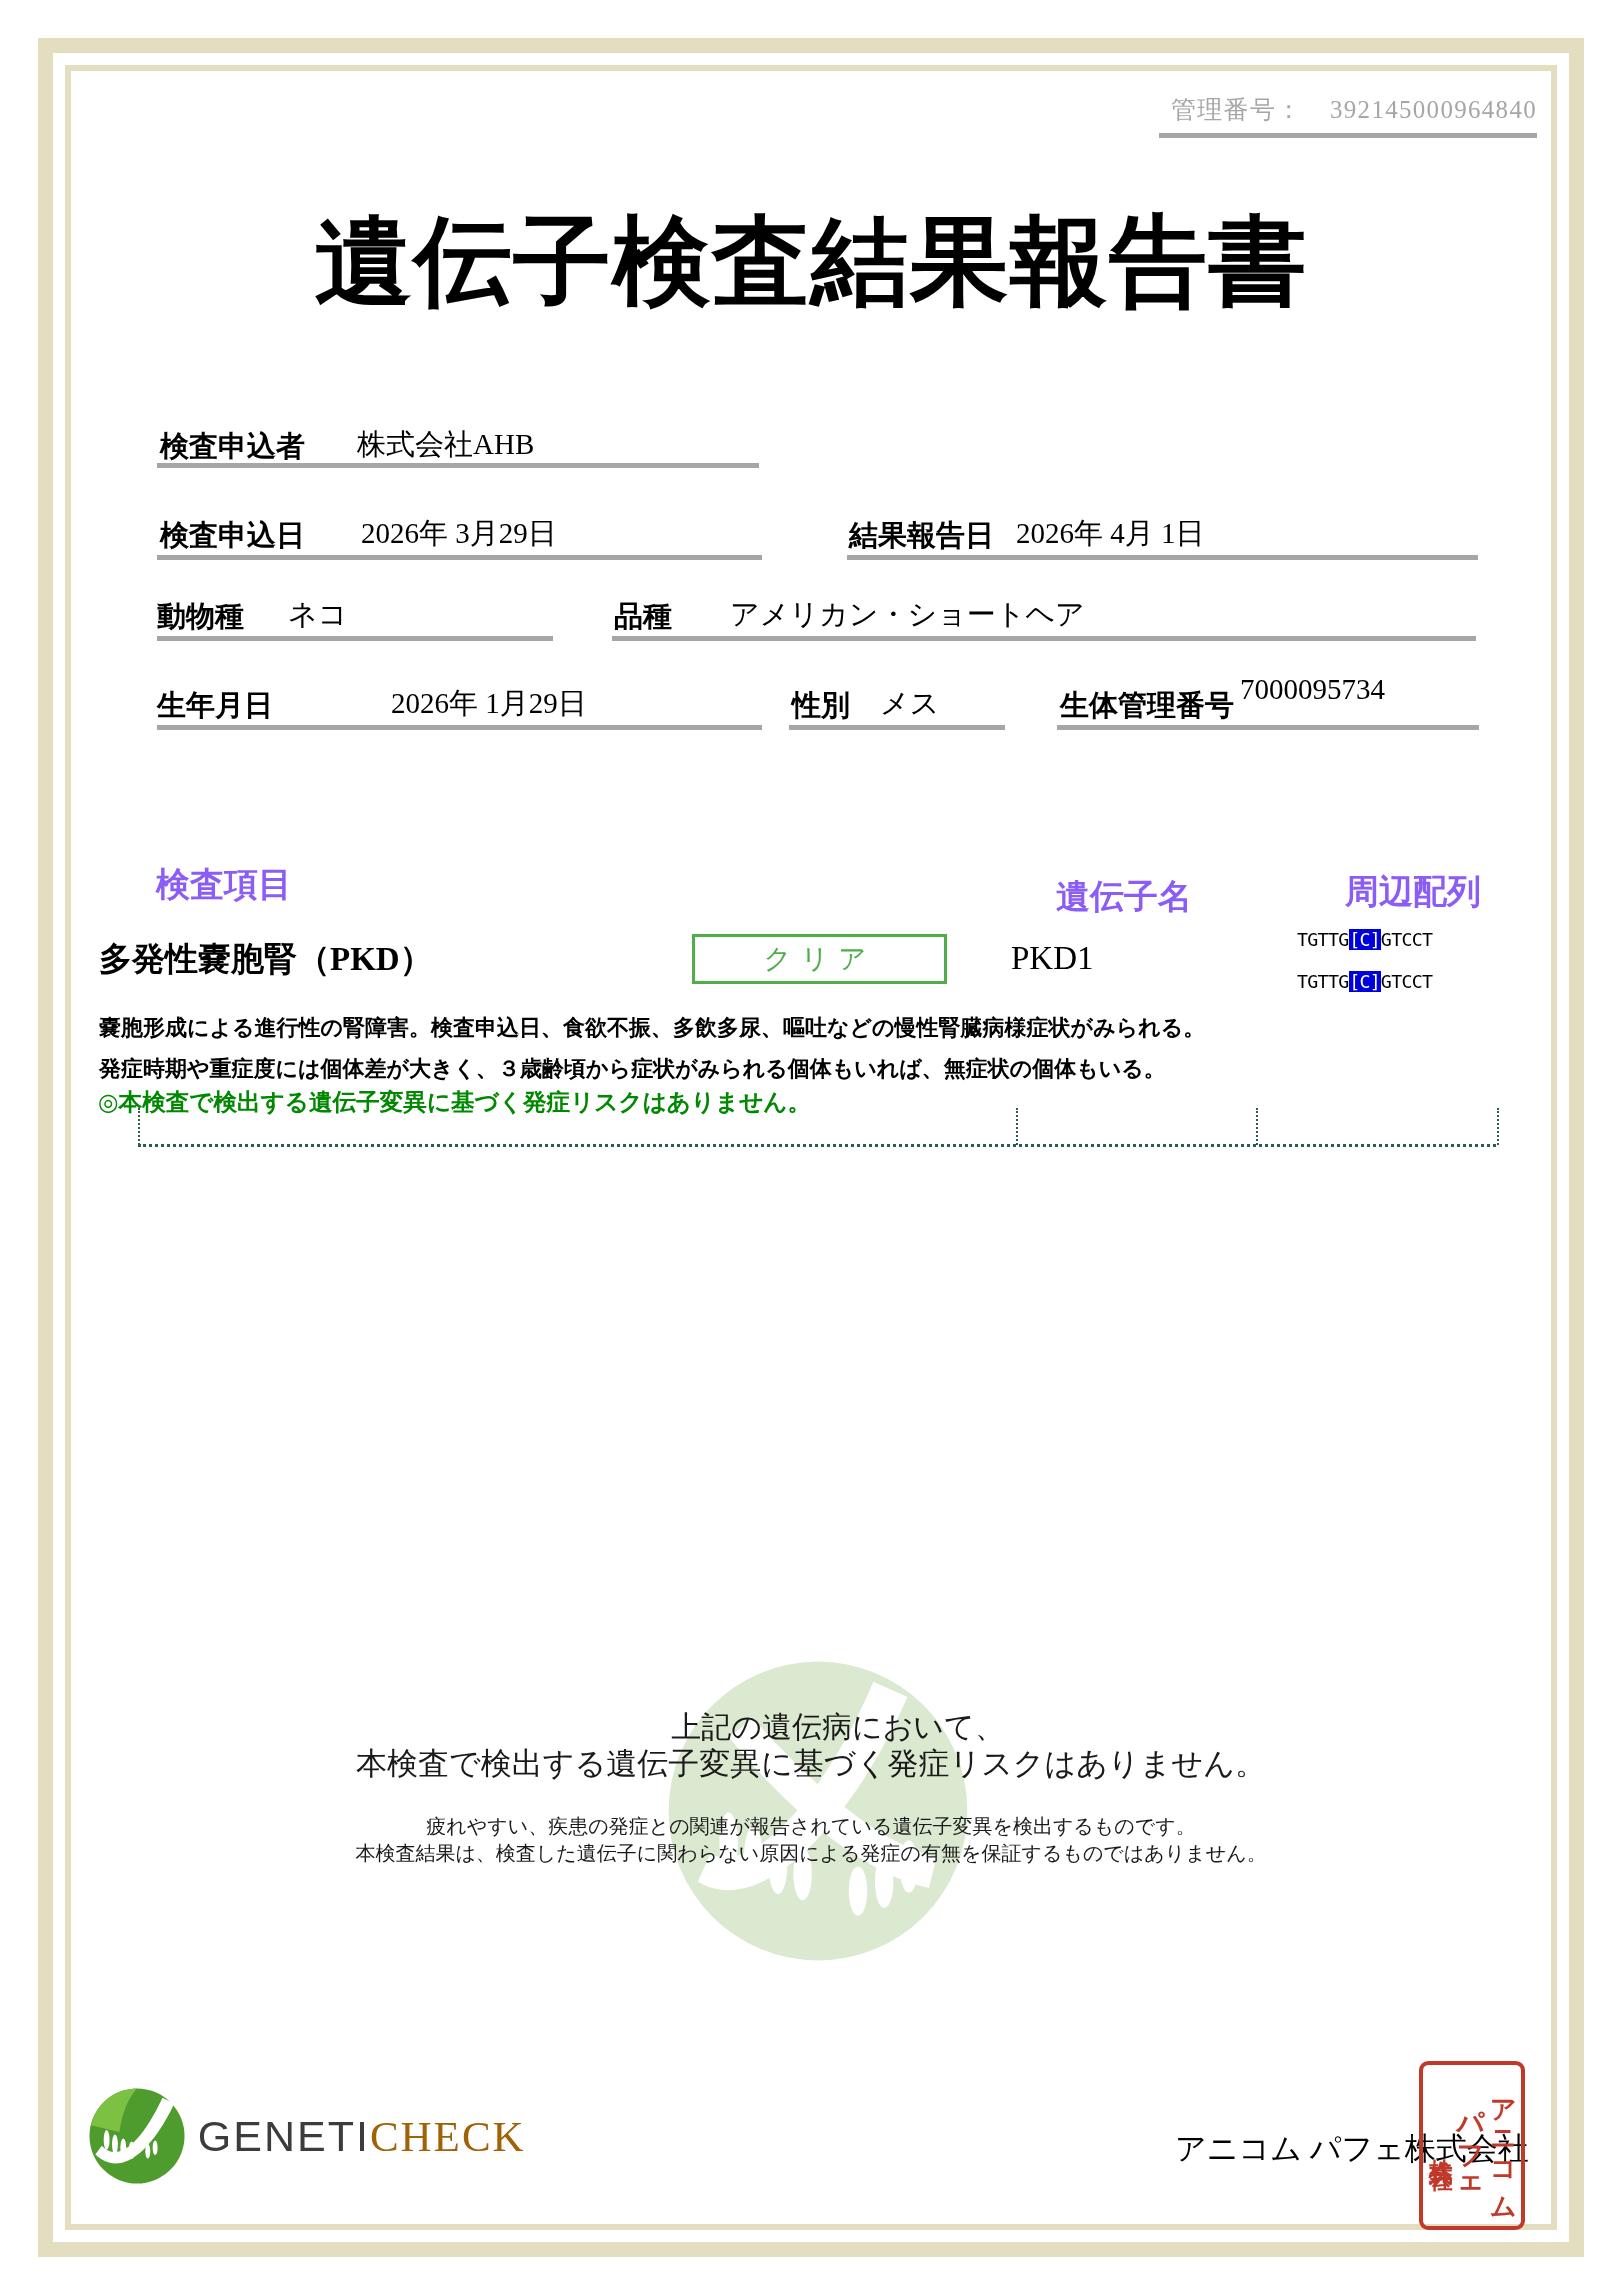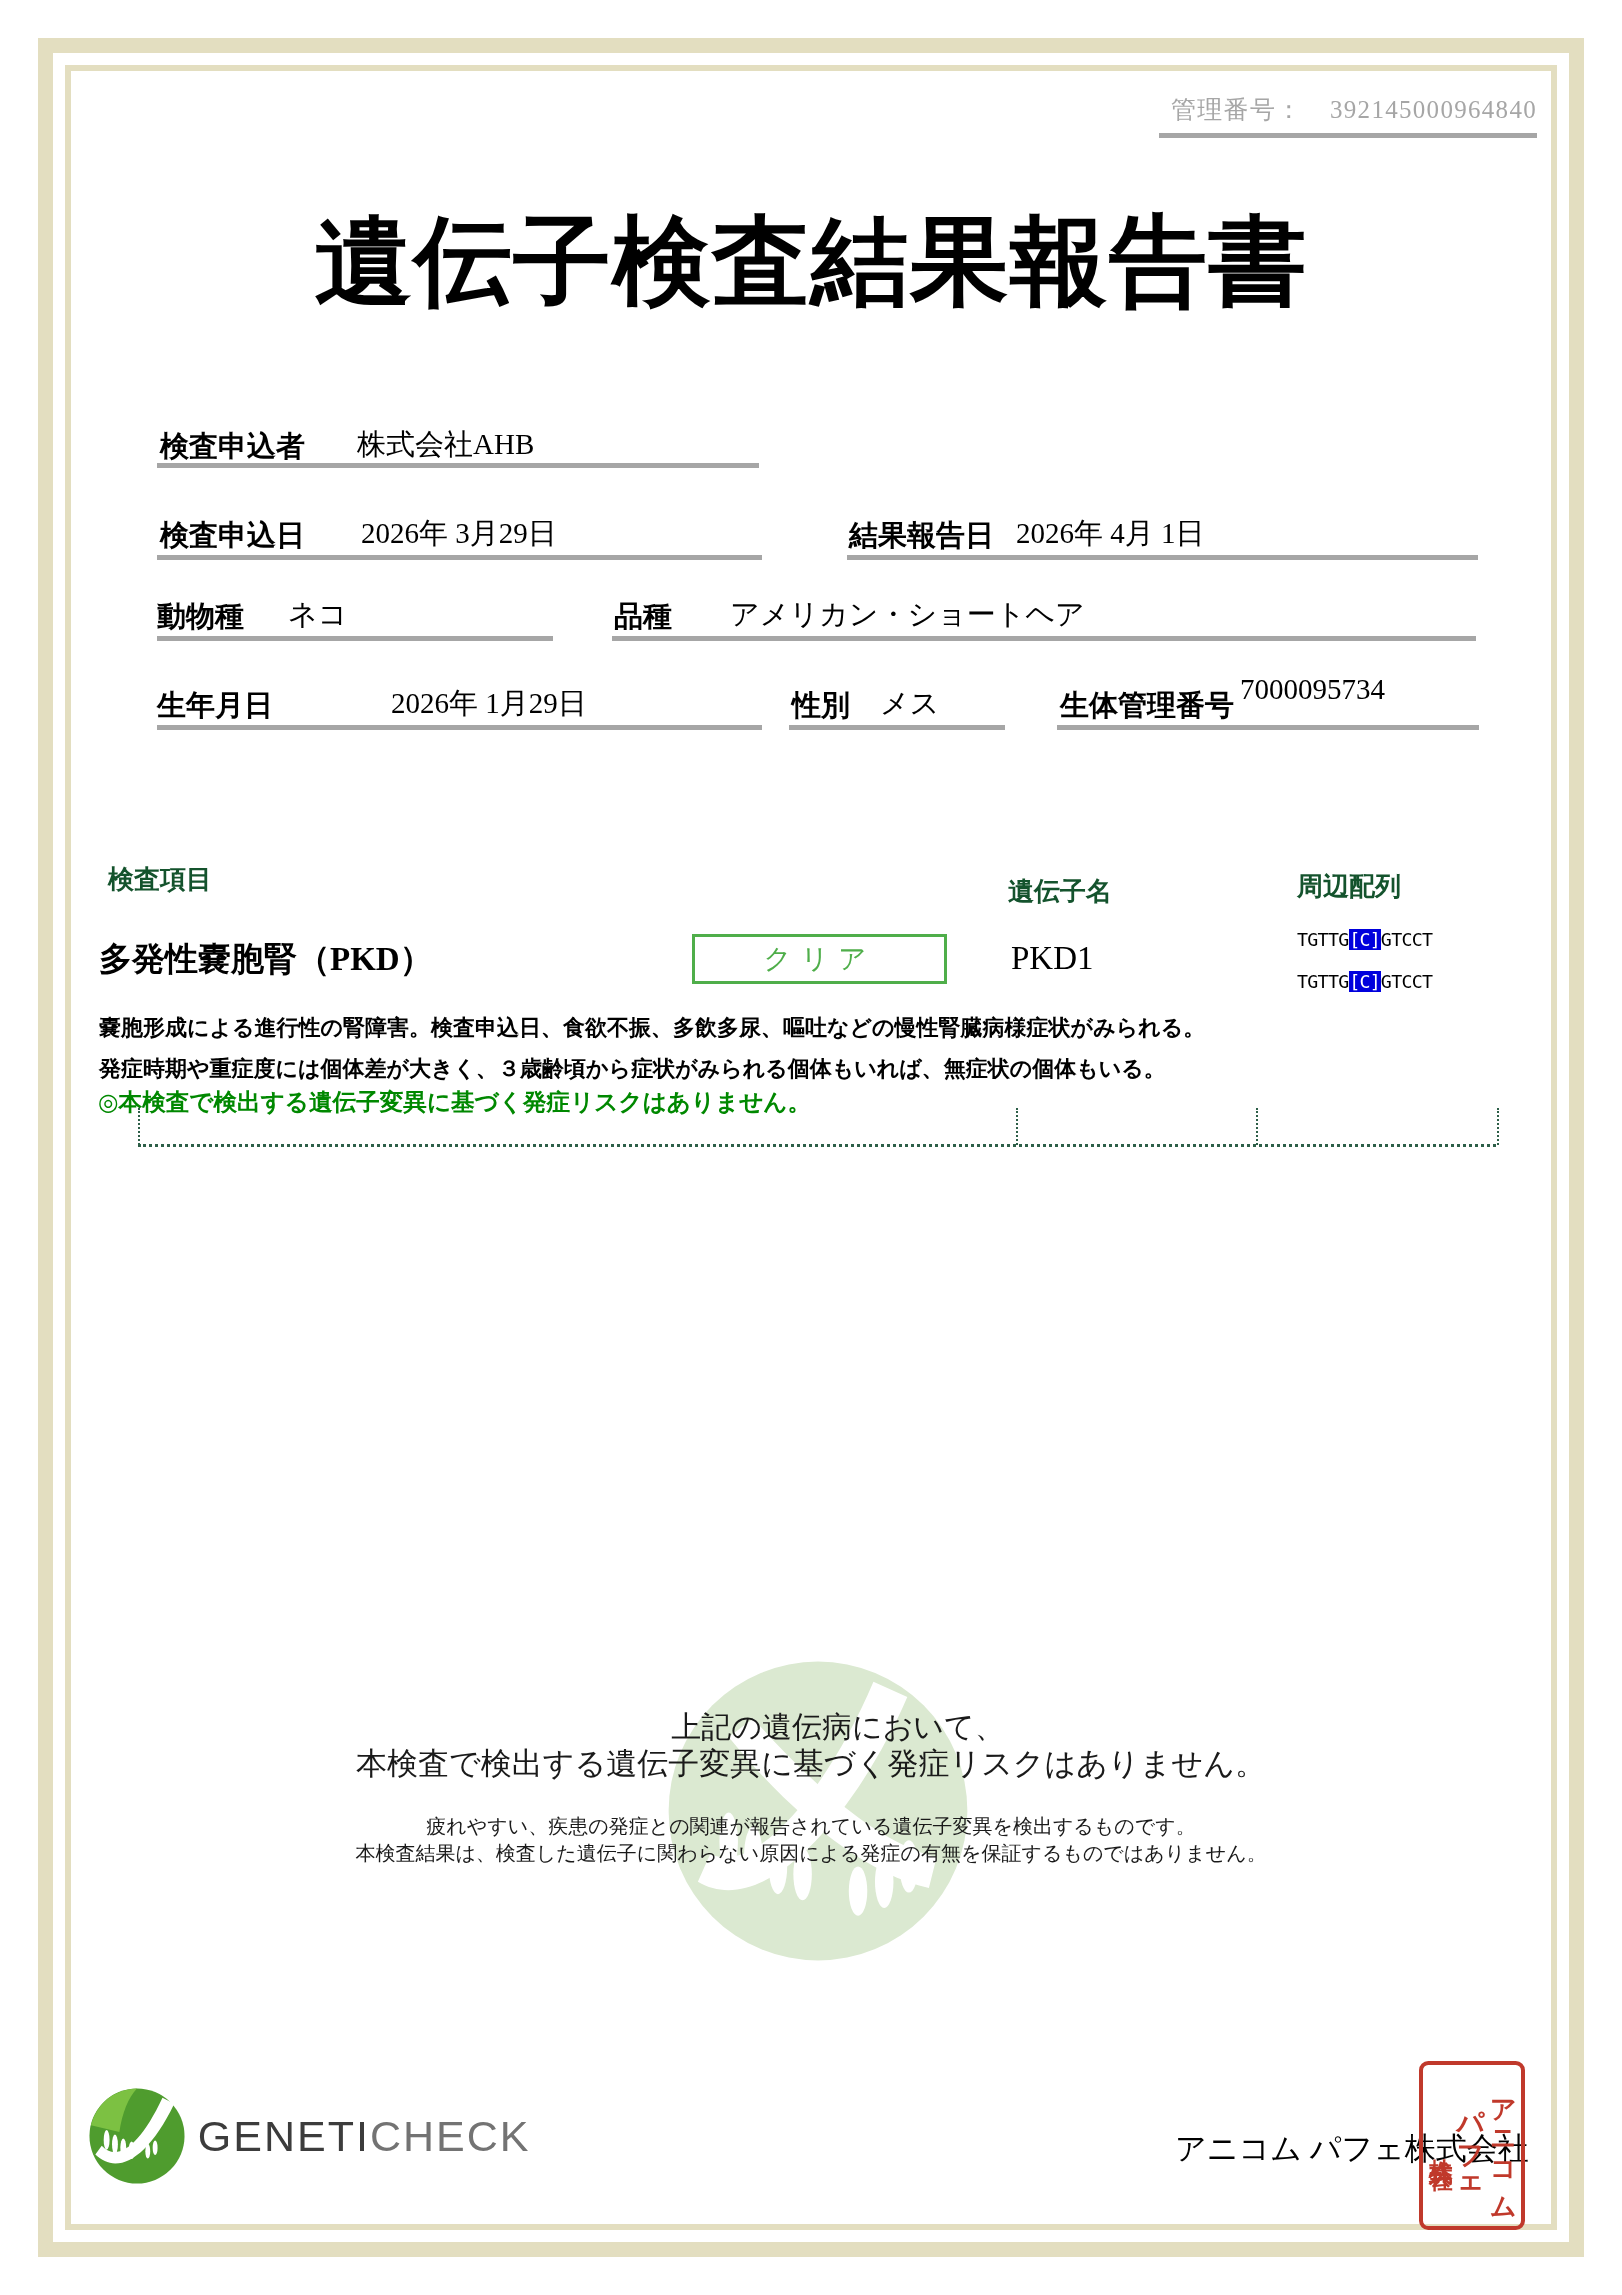--- a/index.html
+++ b/index.html
@@ -13,21 +13,21 @@
   .mgmt{top:93px;right:85px;color:#a6a6a6;font-size:25px;letter-spacing:1.3px;white-space:nowrap;}
   .mgmt .num{margin-left:27.5px;}
   .mgmt-line{top:133px;left:1159px;width:378px;height:5.2px;background:#a6a6a6;}
   
   .title{top:211px;left:0;width:100%;text-align:center;font-size:98px;font-weight:bold;line-height:1.05;letter-spacing:1.3px;}
   
   .lbl{font-weight:bold;font-size:29px;white-space:nowrap;}
   .val{font-size:29px;white-space:nowrap;}
   .uline{height:4.6px;background:#a6a6a6;}
   
-  .ghead{color:#14532d;font-weight:bold;font-size:26px;white-space:nowrap;}
+  .ghead{color:#8b5cf6;font-weight:bold;font-size:34px;white-space:nowrap;margin-left:48px;}
   .item-name{font-size:33px;font-weight:bold;white-space:nowrap;}
   .result-box{left:692px;top:934px;width:249px;height:44px;border:3.9px solid #4fae4a;
               display:flex;align-items:center;justify-content:center;}
   .result-box span{color:#4fae4a;font-size:27.5px;letter-spacing:9.2px;}
   .gene{font-size:33px;white-space:nowrap;}
   .seq{font-family:"DejaVu Sans Mono","Liberation Mono",monospace;font-size:18.3px;white-space:nowrap;letter-spacing:-0.7px;}
   .seq .hl{background:#0000dd;color:#fff;padding:0 0.7px;}
   .desc{font-size:22px;font-weight:bold;white-space:nowrap;}
   .risk{color:#008800;font-size:23.6px;font-weight:bold;white-space:nowrap;}
   
@@ -39,21 +39,21 @@
   .sum2{top:1743px;left:0;width:100%;text-align:center;font-size:31px;color:#1a1a1a;}
   .fn1{top:1813px;left:0;width:100%;text-align:center;font-size:20px;color:#1a1a1a;}
   .fn2{top:1840px;left:0;width:100%;text-align:center;font-size:20px;color:#1a1a1a;}
   .wm{left:664px;top:1657px;width:308px;height:308px;z-index:0;}
   .overwm{z-index:2;}
   
   .logo-wrap{left:88px;top:2087px;display:flex;align-items:center;gap:11.8px;z-index:2;}
   .logo-circle{width:98px;height:98px;}
   .logo-text{font-family:"Liberation Sans","DejaVu Sans",sans-serif;font-size:43px;letter-spacing:2px;white-space:nowrap;}
   .logo-text .dark{color:#3c3c3c;}
-  .logo-text .green{color:#737373;}
+  .logo-text .green{color:#a16207;font-family:Liberation Serif, serif;}
   .company{left:1175px;top:2128px;font-size:31px;font-weight:normal;white-space:nowrap;z-index:2;}
   .seal{left:1419px;top:2061px;width:98px;height:161px;border:4.6px solid #c0392b;border-radius:9.2px;
         display:flex;flex-direction:row-reverse;justify-content:space-evenly;align-items:center;z-index:3;}
   .seal .col{writing-mode:vertical-rl;text-orientation:upright;color:#c0392b;font-weight:bold;line-height:1;}
   .seal .c1{font-size:26px;letter-spacing:2.6px;}
   .seal .c2{font-size:27.5px;letter-spacing:5.2px;}
   .seal .c3{font-size:23.6px;letter-spacing:2.6px;}
 </style>
 </head>
 <body>

